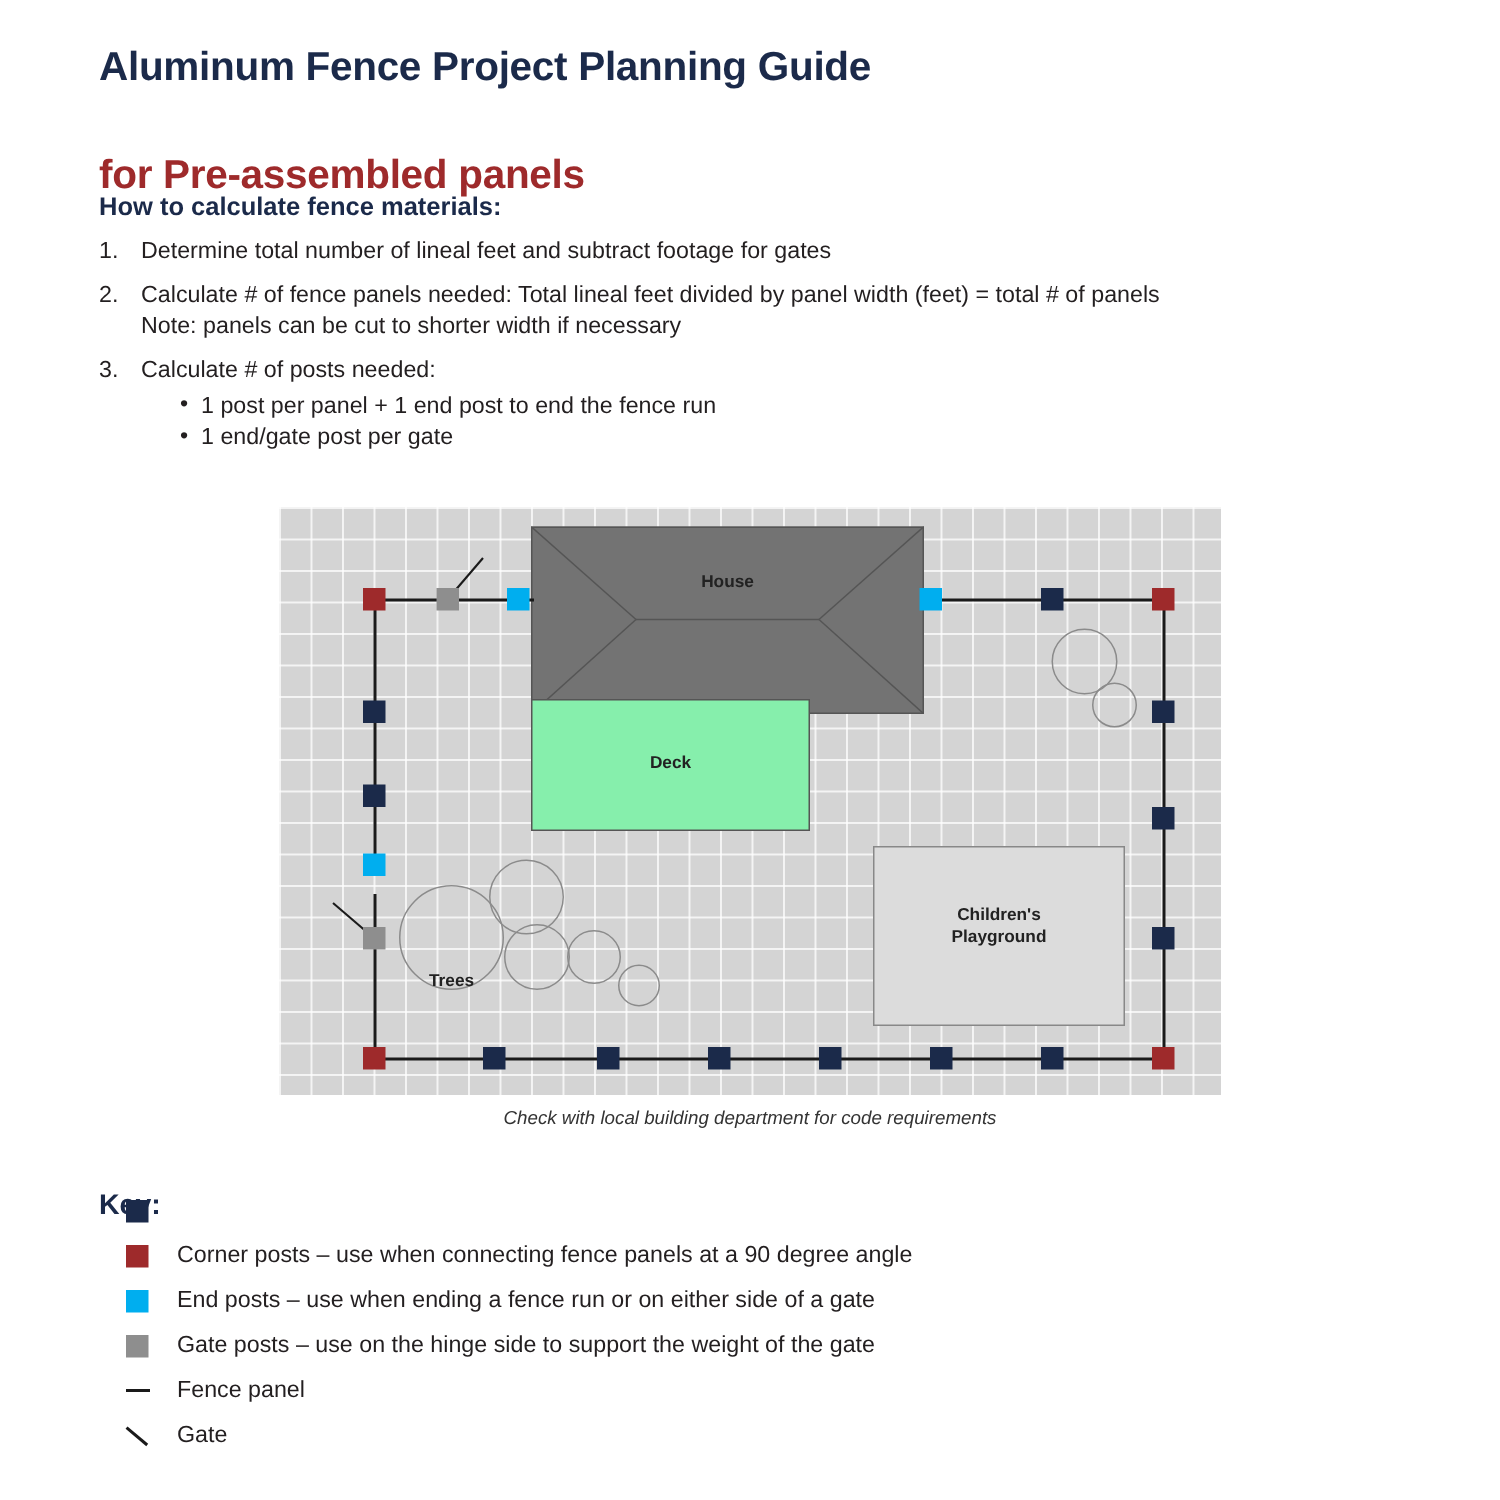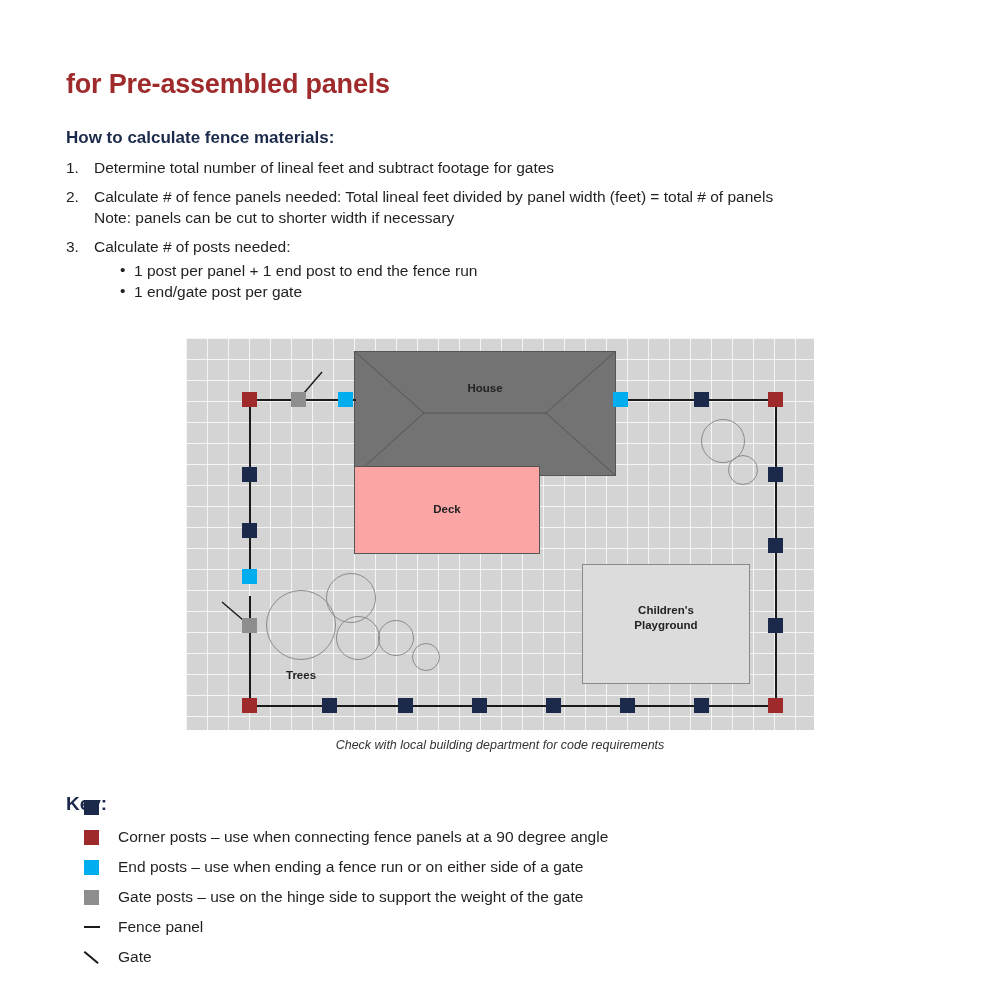--- a/index.html
+++ b/index.html
@@ -135,21 +135,21 @@
     top: 13px;
     width: 262px;
     height: 125px;
   }
   .deck {
     position: absolute;
     left: 168px;
     top: 128px;
     width: 186px;
     height: 88px;
-    background: #fca5a5;
+    background: #86efac;
     border: 1px solid #555;
     box-sizing: border-box;
   }
   .deck-label {
     position: absolute;
     left: 0; right: 0;
     top: 36px;
     text-align: center;
     font-size: 11.5px;
     font-weight: bold;
@@ -179,21 +179,20 @@
     position: absolute;
     border: 1px solid #8b8b8b;
     border-radius: 50%;
     background: transparent;
   }
   .trees-label {
     position: absolute;
     font-size: 11.5px;
     font-weight: bold;
     color: #222;
-    margin-top: 21px;
   }
   .post {
     position: absolute;
     width: 15px;
     height: 15px;
   }
   .post.line { background: #1b2a4a; }
   .post.corner { background: #9e2a2b; }
   .post.end { background: #00aeef; }
   .post.gate { background: #8e8e8e; }
@@ -263,20 +262,21 @@
     transform: rotate(40deg);
     transform-origin: left top;
   }
 </style>
 </head>
 <body>
 
 <div class="page">
 
   <div class="title-block">
+    <div class="title-line1">Aluminum Fence Project Planning Guide</div>
     <div class="title-line2">for Pre-assembled panels</div>
   </div>
 
   <div class="howto-head">How to calculate fence materials:</div>
 
   <div class="steps">
     <div class="step">
       <div class="step-num">1.</div>
       <div class="step-body">
         <span>Determine total number of lineal feet and subtract footage for gates</span>

